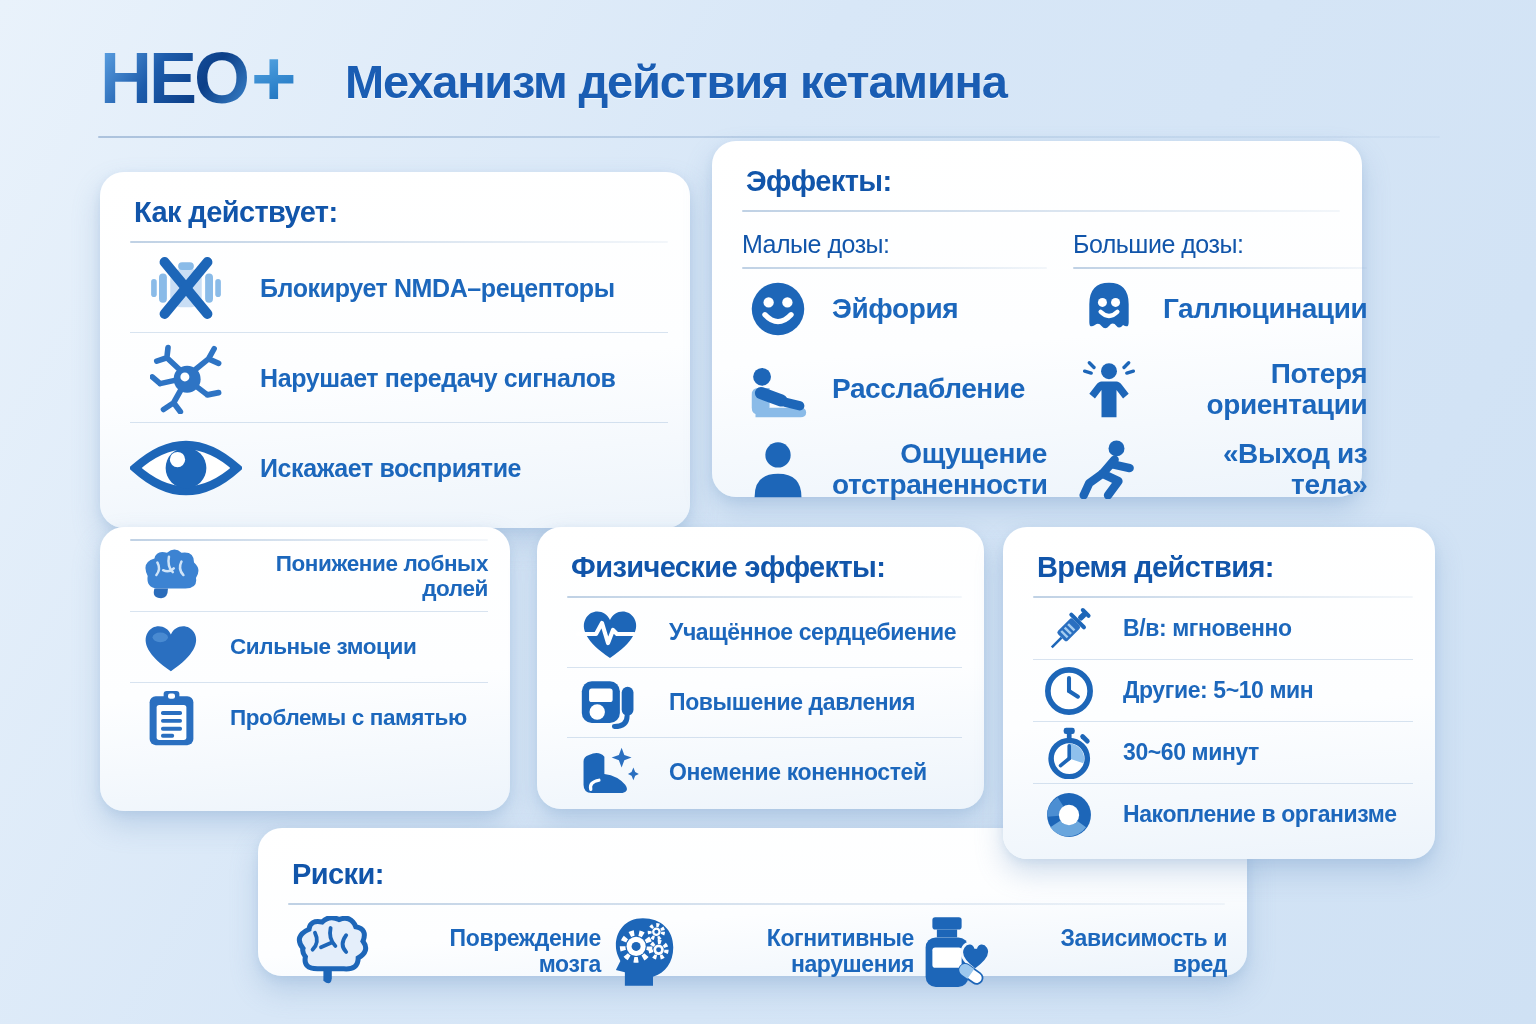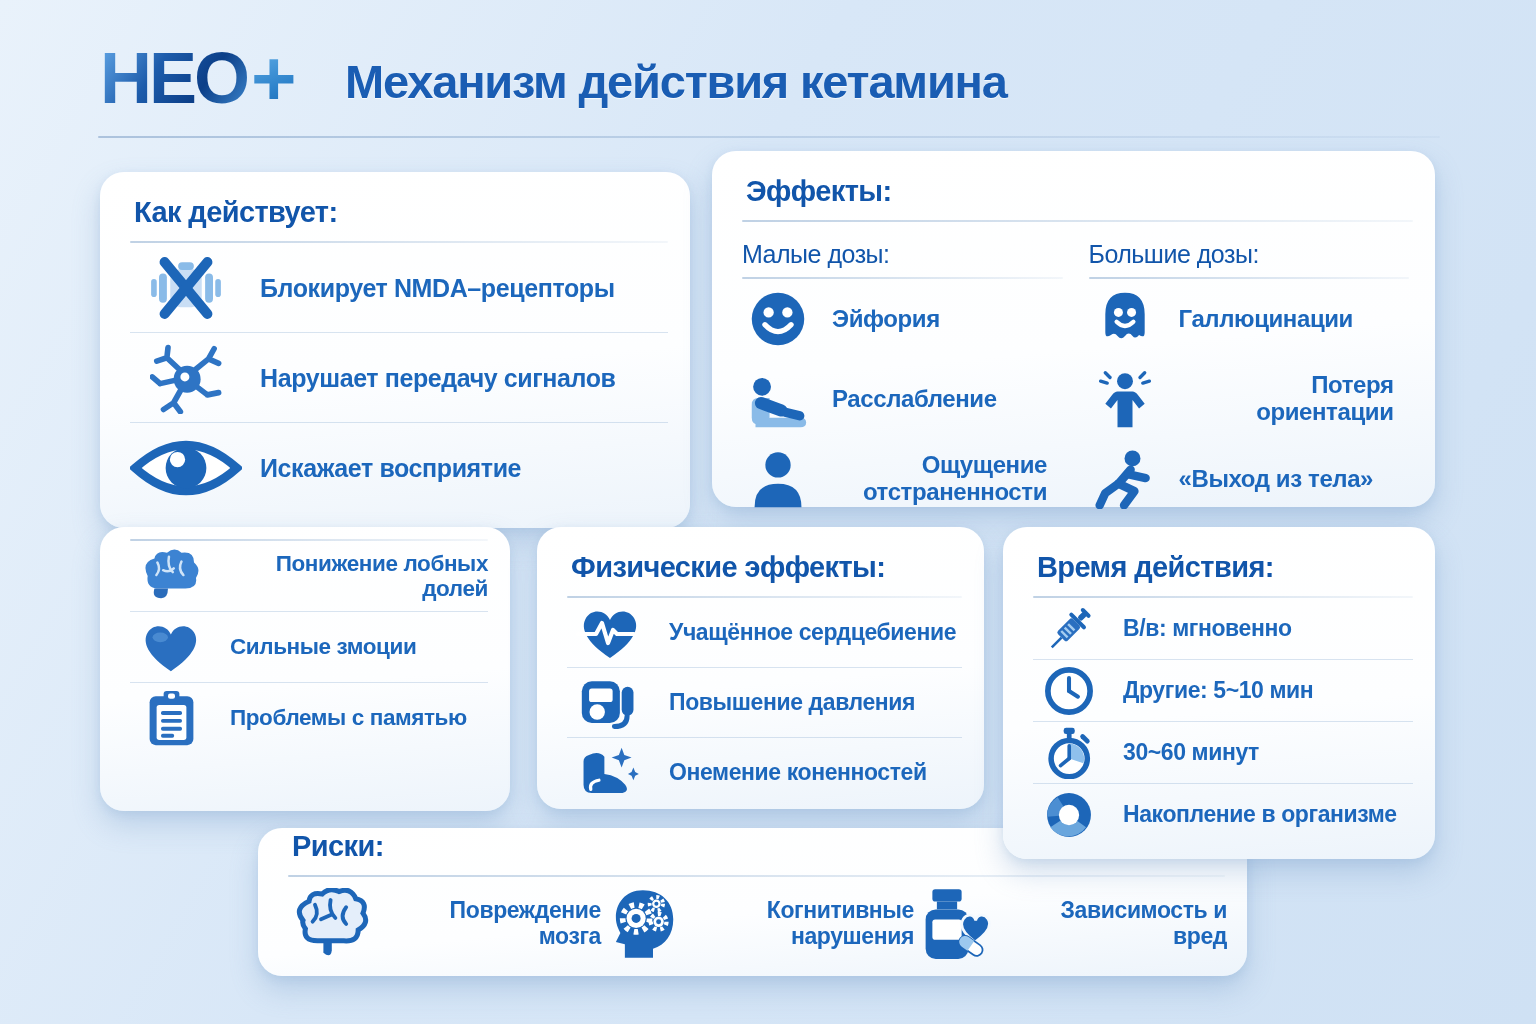--- a/index.html
+++ b/index.html
@@ -57,53 +57,53 @@
   .label{
     font-size:24px;font-weight:700;letter-spacing:-0.4px;color:#1c67bc;line-height:1.12;
   }
   
   #card-how{left:100px;top:172px;width:590px;height:356px;}
   #card-how .row{height:89px;}
   #card-how .icon{width:112px;}
   #card-how .icon svg{height:72px;max-width:112px;}
   #card-how .label{font-size:25px;}
 
-  #card-effects{left:712px;top:151px;width:723px;height:356px;}
+  #card-effects{left:712px;top:141px;width:650px;height:356px;}
   .columns{display:flex;padding:0 26px 0 30px;gap:26px;}
   .col{flex:1 1 0;}
   .col h3{
     margin:18px 0 0 0;font-size:25px;font-weight:400;letter-spacing:-0.5px;color:#1155aa;
   }
   .col .rule{margin:8px 0 0 0;}
   .col .items{padding:0;}
   .col .row{min-height:80px;}
   .col .icon{width:72px;}
   .col .icon svg{height:60px;max-width:72px;}
-  .col .label{font-size:24px;max-width:215px;}
+  .col .label{font-size:28px;max-width:215px;}
 
   #card-brain{left:100px;top:527px;width:410px;height:284px;}
   #card-brain .row{height:70px;}
   #card-brain .icon{width:82px;}
   #card-brain .icon svg{height:56px;max-width:82px;}
   #card-brain .label{font-size:22.5px;}
 
   #card-phys{left:537px;top:527px;width:447px;height:282px;}
   #card-phys .row{height:69px;}
   #card-phys .icon{width:84px;}
   #card-phys .icon svg{height:58px;max-width:84px;}
   #card-phys .label{font-size:23px;}
 
   #card-time{left:1003px;top:527px;width:432px;height:332px;z-index:3;}
   #card-time .row{height:61px;}
   #card-time .icon{width:72px;}
   #card-time .icon svg{height:52px;max-width:72px;}
   #card-time .label{font-size:23px;}
 
   #card-risks{left:258px;top:828px;width:989px;height:148px;z-index:1;}
-  #card-risks h2{padding-top:2px;}
+  #card-risks h2{padding-top:30px;}
   #card-risks .items{flex-direction:row;padding:4px 20px 0 30px;}
   #card-risks .row{flex:1 1 0;height:86px;gap:30px;}
   #card-risks .icon{width:86px;}
   #card-risks .icon svg{height:72px;max-width:86px;}
   #card-risks .label{font-size:23px;}
 </style>
 </head>
 <body>
 
 <div class="stage">

